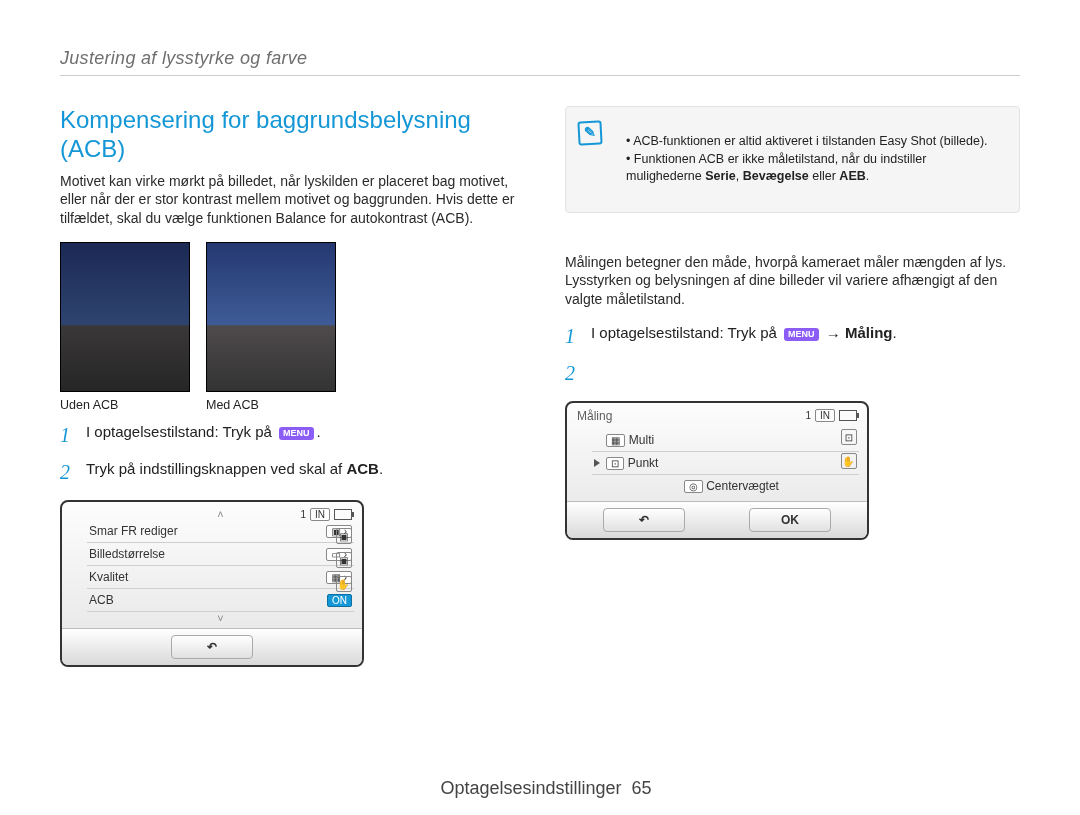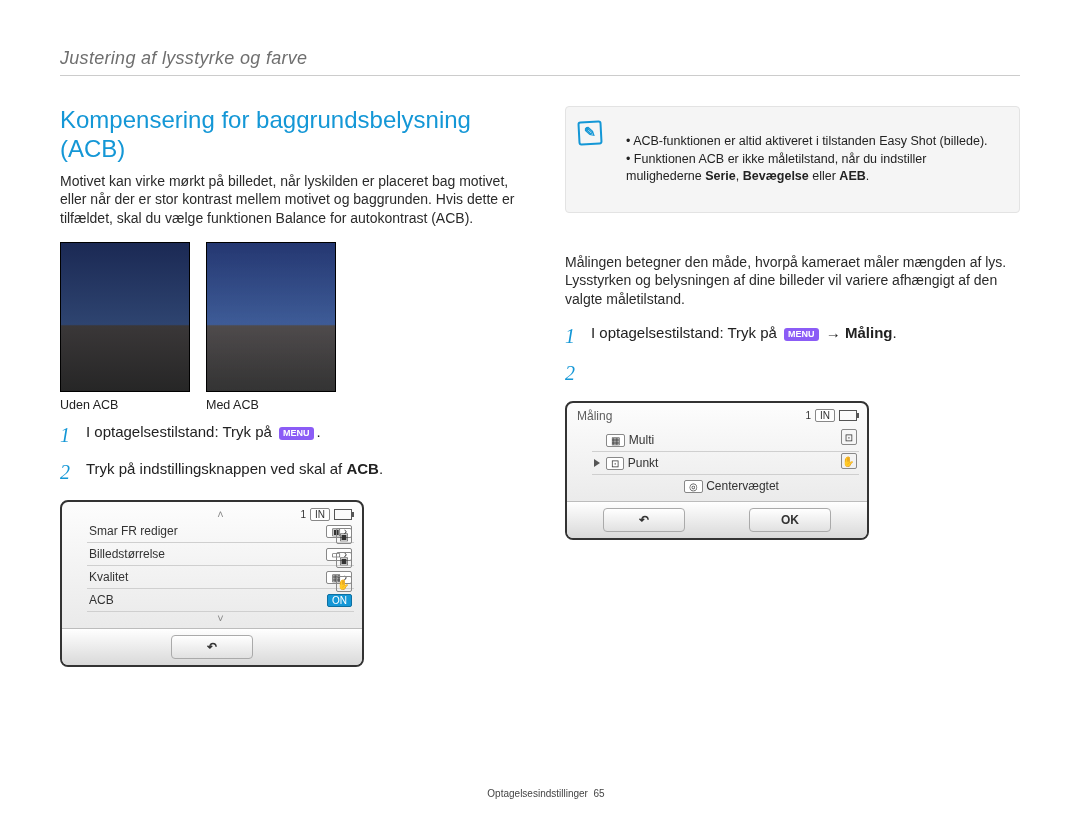--- a/index.html
+++ b/index.html
@@ -30,21 +30,21 @@
   .lcd .btn{border:1px solid #aaa;border-radius:4px;background:linear-gradient(#fff,#e1e1e1);min-width:60px;text-align:center;padding:4px 10px;font-size:12px;font-weight:600;}
   .chip{border:1px solid #888;border-radius:2px;background:#fff;font-size:10px;padding:0 4px;display:inline-flex;align-items:center;gap:2px;}
   .chip.on{background:#1497d6;color:#fff;border-color:#0e6fa0;font-weight:400;}
   .tri{display:inline-block;width:0;height:0;border-left:6px solid #555;border-top:4px solid transparent;border-bottom:4px solid transparent;margin-right:6px;}
   .status{position:absolute;top:6px;right:10px;font-size:10px;display:flex;gap:4px;align-items:center;}
   .status .bat{border:1px solid #555;width:16px;height:9px;position:relative;}
   .status .bat::after{content:"";position:absolute;right:-3px;top:2px;width:2px;height:5px;background:#555;}
   .sideicons{position:absolute;right:10px;top:26px;display:flex;flex-direction:column;gap:8px;}
   .sideicons span{border:1px solid #888;border-radius:2px;width:14px;height:14px;display:flex;align-items:center;justify-content:center;font-size:10px;}
   .lcd .hdr{font-size:12px;color:#5d5d5d;padding:6px 10px 0 10px;}
-  .footer{position:absolute;left:12px;right:0;bottom:16px;text-align:center;font-size:10px;color:#444;}
+  .footer{position:absolute;left:12px;right:0;bottom:16px;text-align:center;font-size:18px;color:#444;}
   b{font-weight:700;}
 </style>
 </head>
 <body>
 
 <div class="page">
   <div class="breadcrumb">Justering af lysstyrke og farve</div>
 
   <div class="cols">
 

